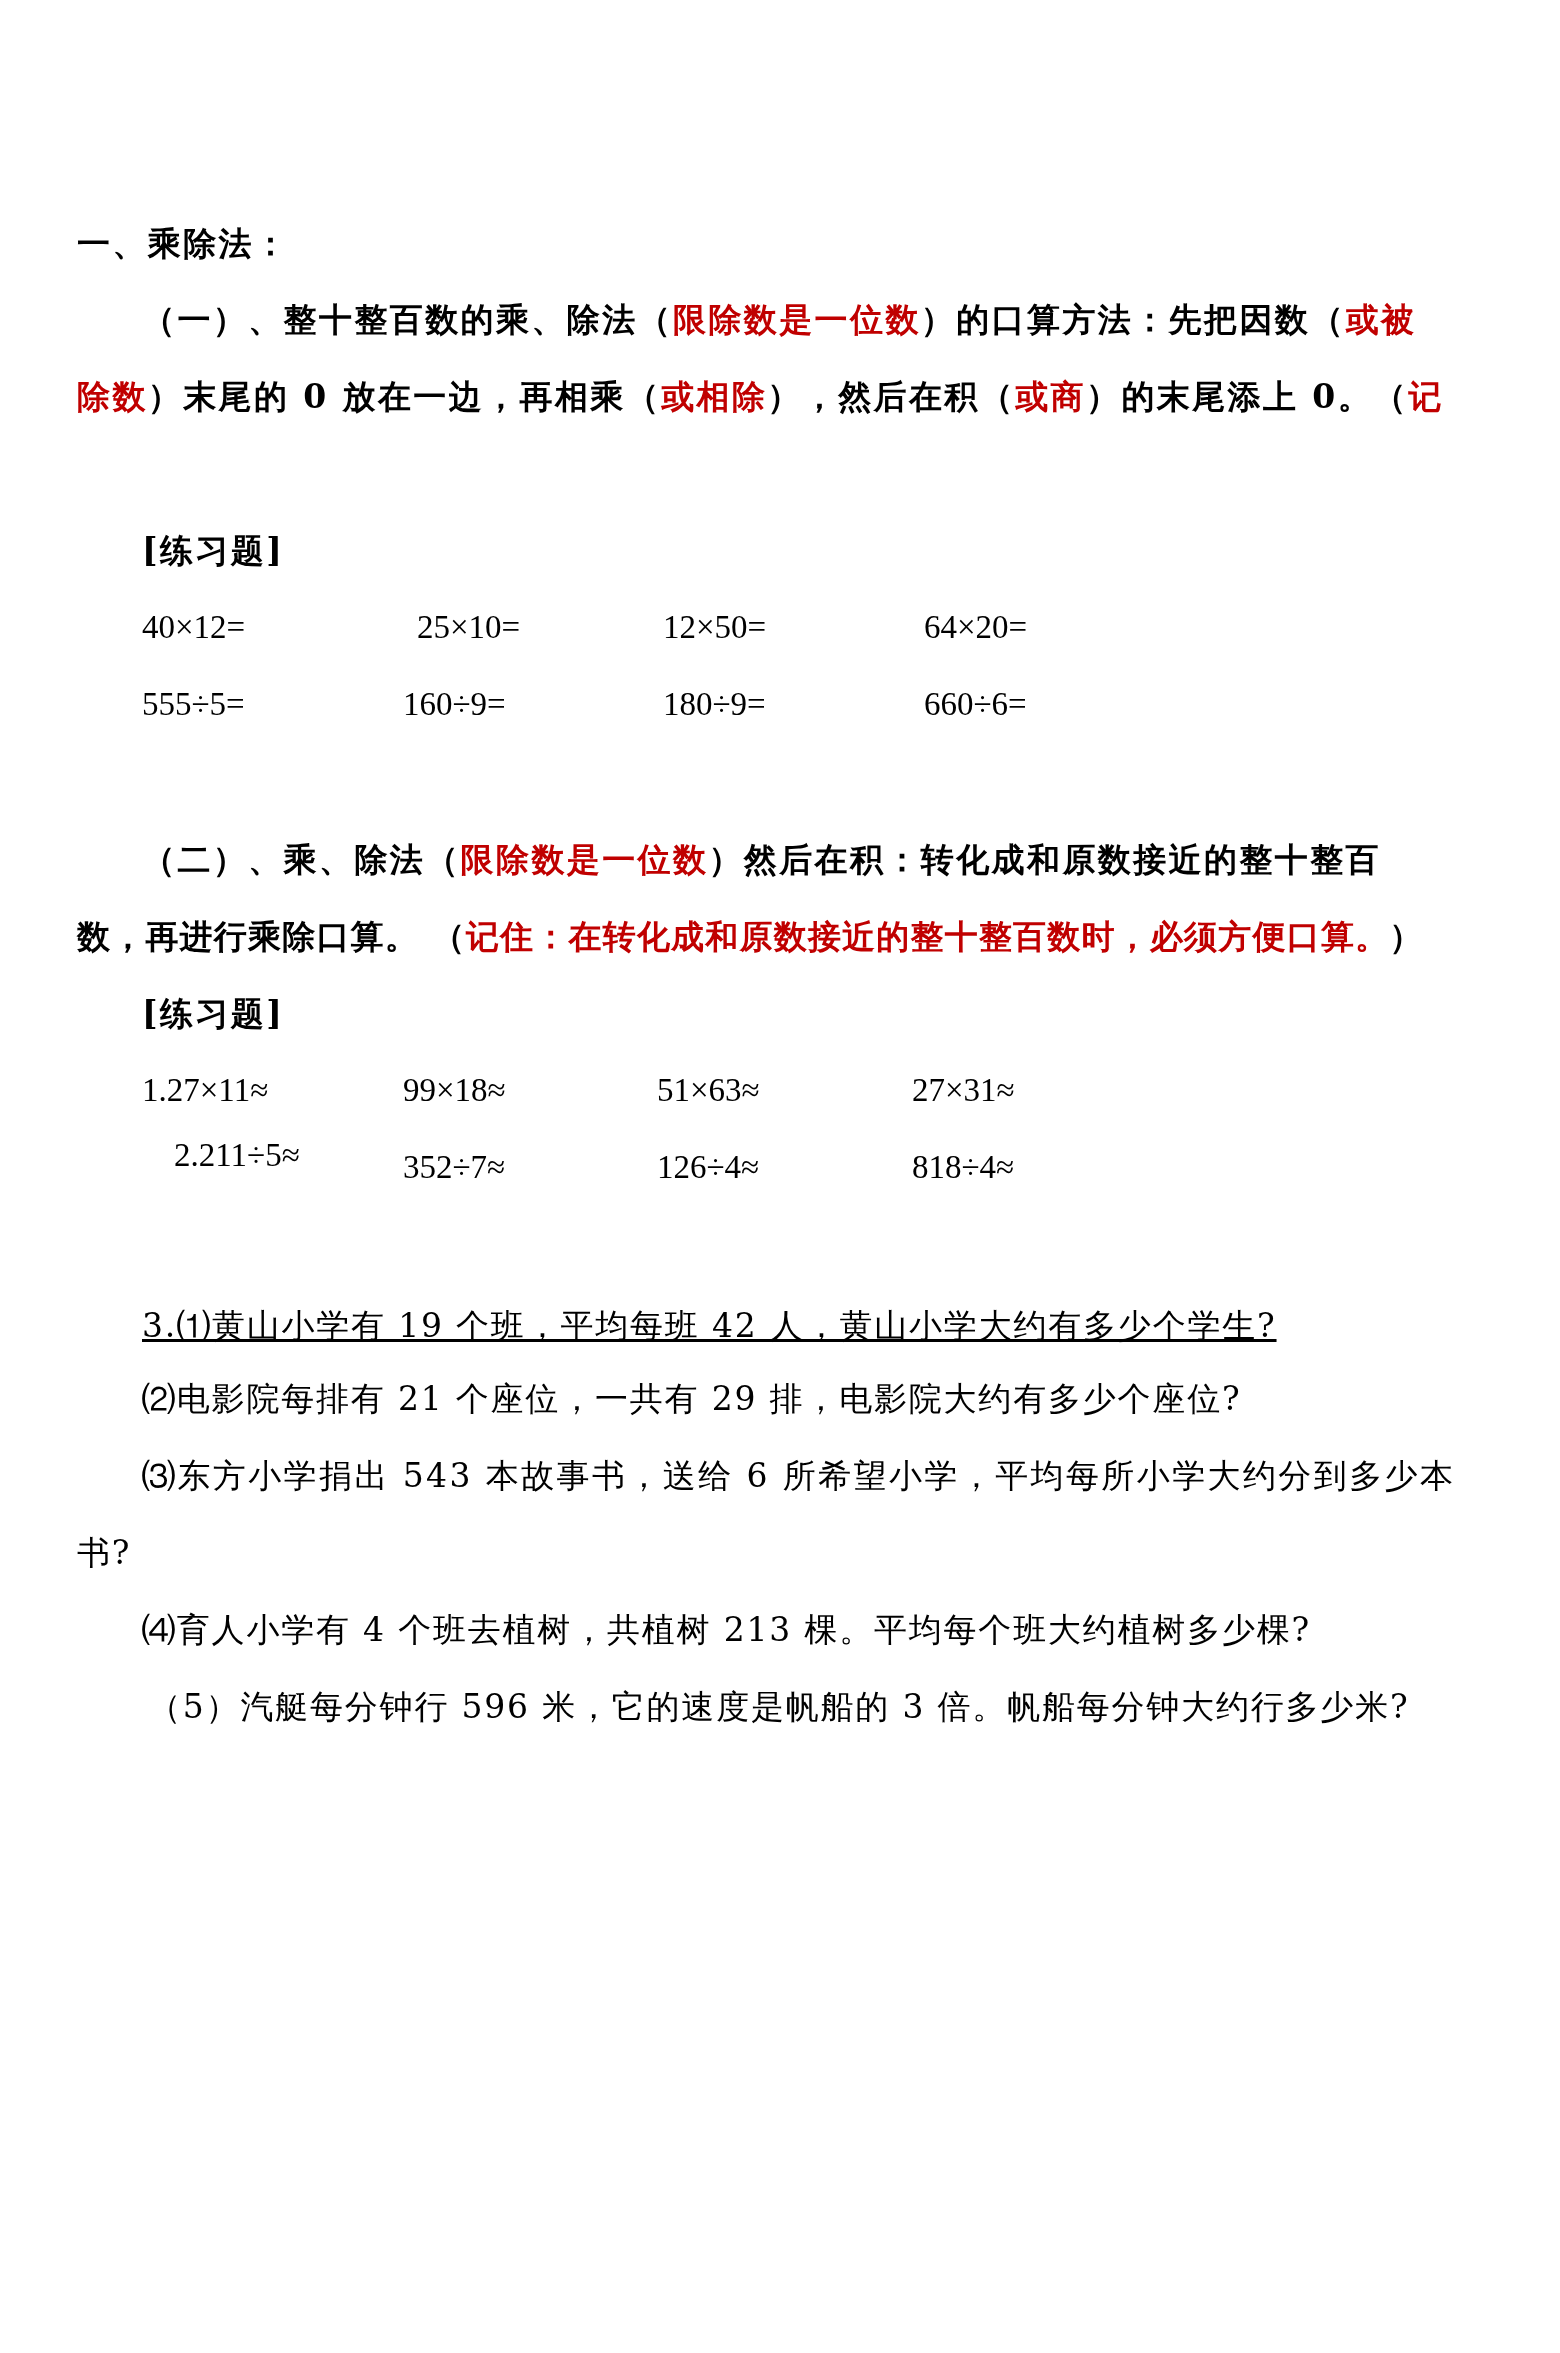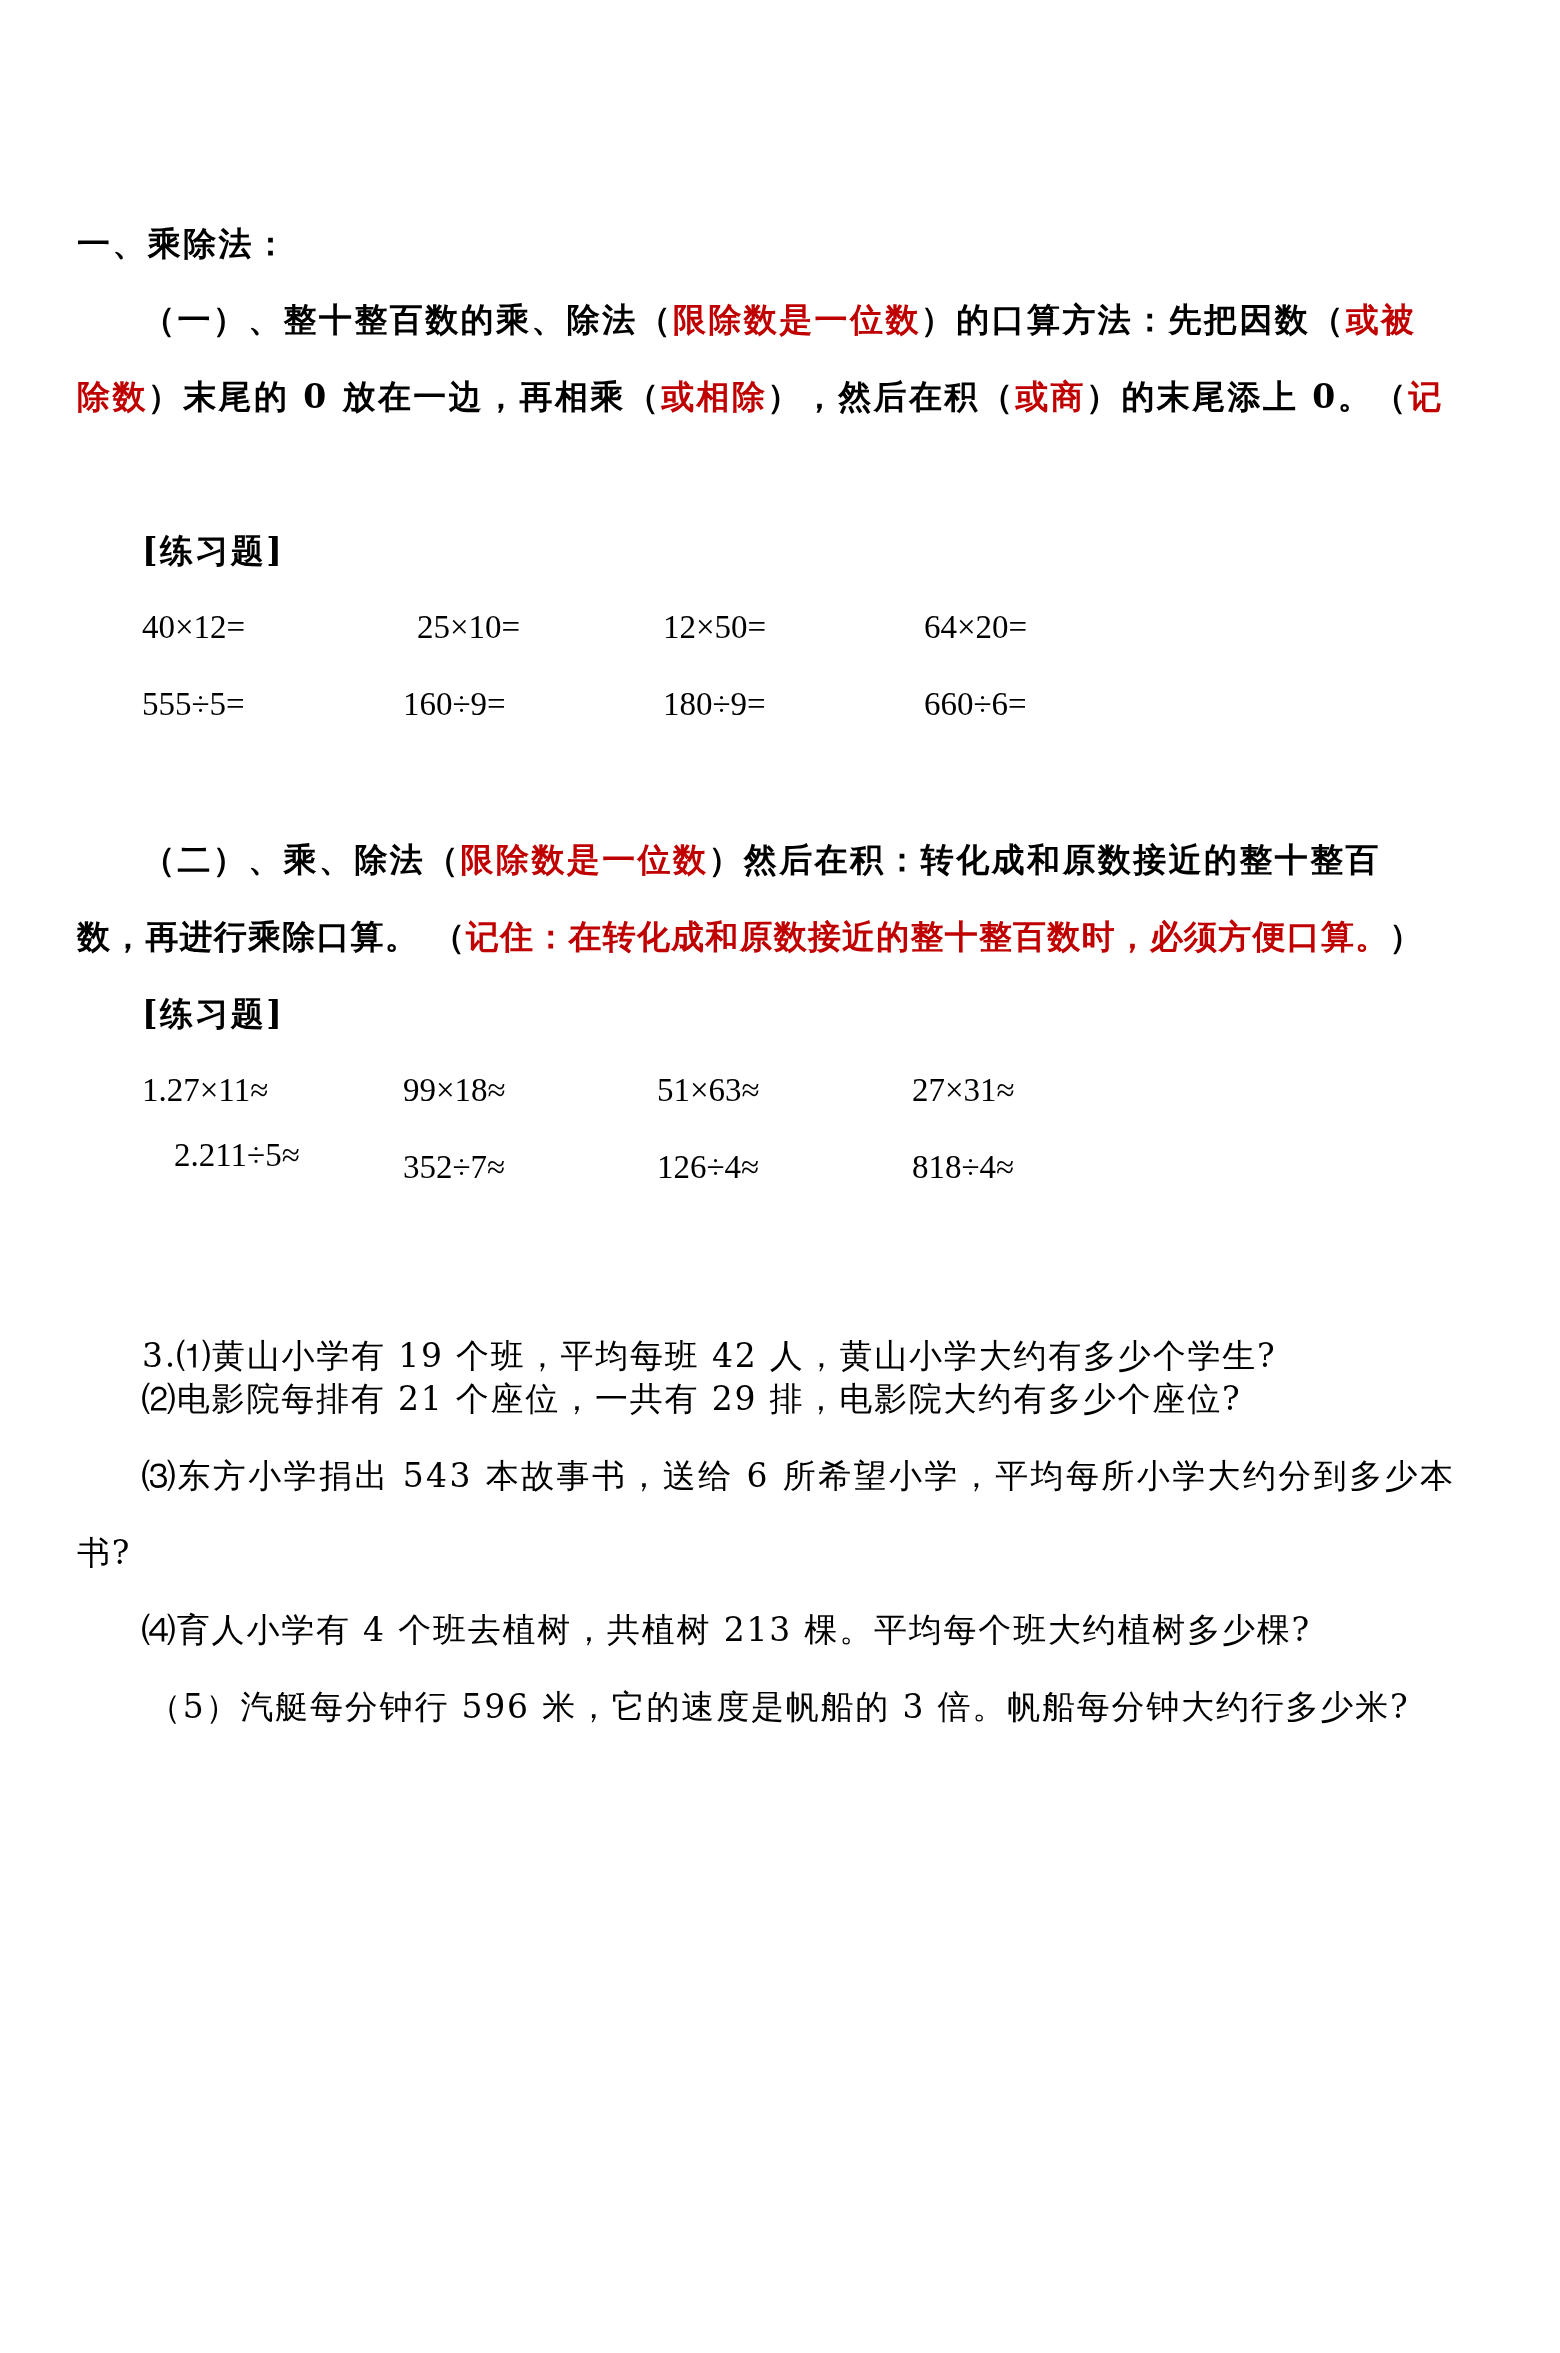--- a/index.html
+++ b/index.html
@@ -88,21 +88,21 @@
   <div class="ex" style="left:142px; top:1067px;">1.27×11≈</div>
   <div class="ex" style="left:403px; top:1067px;">99×18≈</div>
   <div class="ex" style="left:657px; top:1067px;">51×63≈</div>
   <div class="ex" style="left:912px; top:1067px;">27×31≈</div>
 
   <div class="ex" style="left:142px; top:1132px;margin-left:32px;">2.211÷5≈</div>
   <div class="ex" style="left:403px; top:1144px;">352÷7≈</div>
   <div class="ex" style="left:657px; top:1144px;">126÷4≈</div>
   <div class="ex" style="left:912px; top:1144px;">818÷4≈</div>
 
-  <div class="q" style="left:142px; top:1332px;">3.⑴黄山小学有 19 个班，平均每班 42 人，黄山小学大约有多少个学生?</div>
+  <div class="q" style="left:142px; top:1302px;text-decoration:underline;">3.⑴黄山小学有 19 个班，平均每班 42 人，黄山小学大约有多少个学生?</div>
   <div class="q" style="left:142px; top:1375px;">⑵电影院每排有 21 个座位，一共有 29 排，电影院大约有多少个座位?</div>
   <div class="q" style="left:142px; top:1452px; letter-spacing:2.4px;">⑶东方小学捐出 543 本故事书，送给 6 所希望小学，平均每所小学大约分到多少本</div>
   <div class="q" style="left:77px; top:1529px;">书?</div>
   <div class="q" style="left:142px; top:1606px;">⑷育人小学有 4 个班去植树，共植树 213 棵。平均每个班大约植树多少棵?</div>
   <div class="q" style="left:148px; top:1683px;">（5）汽艇每分钟行 596 米，它的速度是帆船的 3 倍。帆船每分钟大约行多少米?</div>
 
 </div>
 
 
 </body></html>

